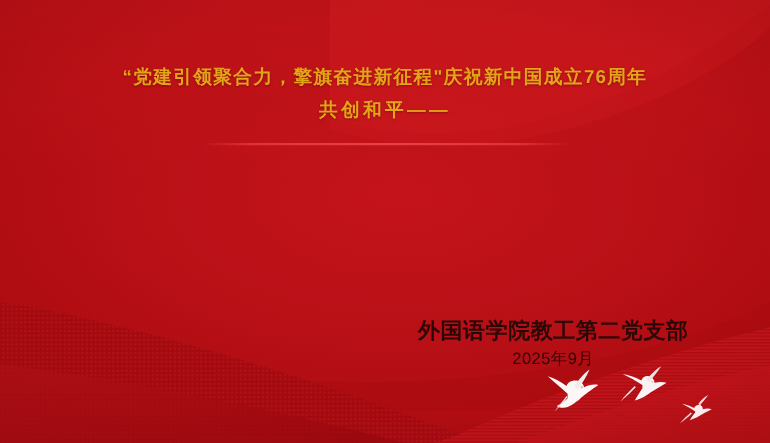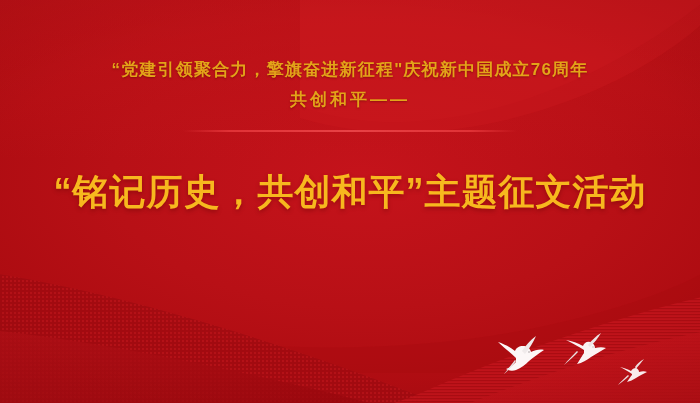--- a/index.html
+++ b/index.html
@@ -167,22 +167,25 @@
 
   <div class="bg-vignette"></div>
 
   <div class="subtitle-block">
     <span class="subtitle-line">“党建引领聚合力，擎旗奋进新征程"庆祝新中国成立76周年</span>
     <span class="subtitle-line subtitle-line-2">共创和平——</span>
   </div>
 
   <div class="divider"></div>
 
-  <div class="main-title">“铭记历史，共创和平”主题征文活动</div>
-
+
+  <div class="signature-block">
+    <span class="signature-name">外国语学院教工第二党支部</span>
+    <span class="signature-date">2025年9月</span>
+  </div>
 
   <svg class="doves" viewBox="0 0 200 70">
     <g opacity="0.97">
 
       <path d="M36,30 C30,24 24,20 18,14 C24,16 30,19 35,23 C36,20 39,18 43,18
                C47,18 50,20 51,24 C55,22 60,21 64,22 C59,25 54,29 49,33
                C46,36 41,40 36,42 C33,43 29,43 26,41 C29,40 33,37 36,34 Z" fill="#ffffff"></path>
       <path d="M42,23 C45,19 50,12 56,8 C53,15 49,21 45,26 Z" fill="#f2f2f2"></path>
       <path d="M36,33 C33,37 29,42 24,46 C28,41 32,36 35,32 Z" fill="#e8e8e8"></path>
       <circle cx="49" cy="24" r="1.1" fill="#cfcfcf"></circle>

